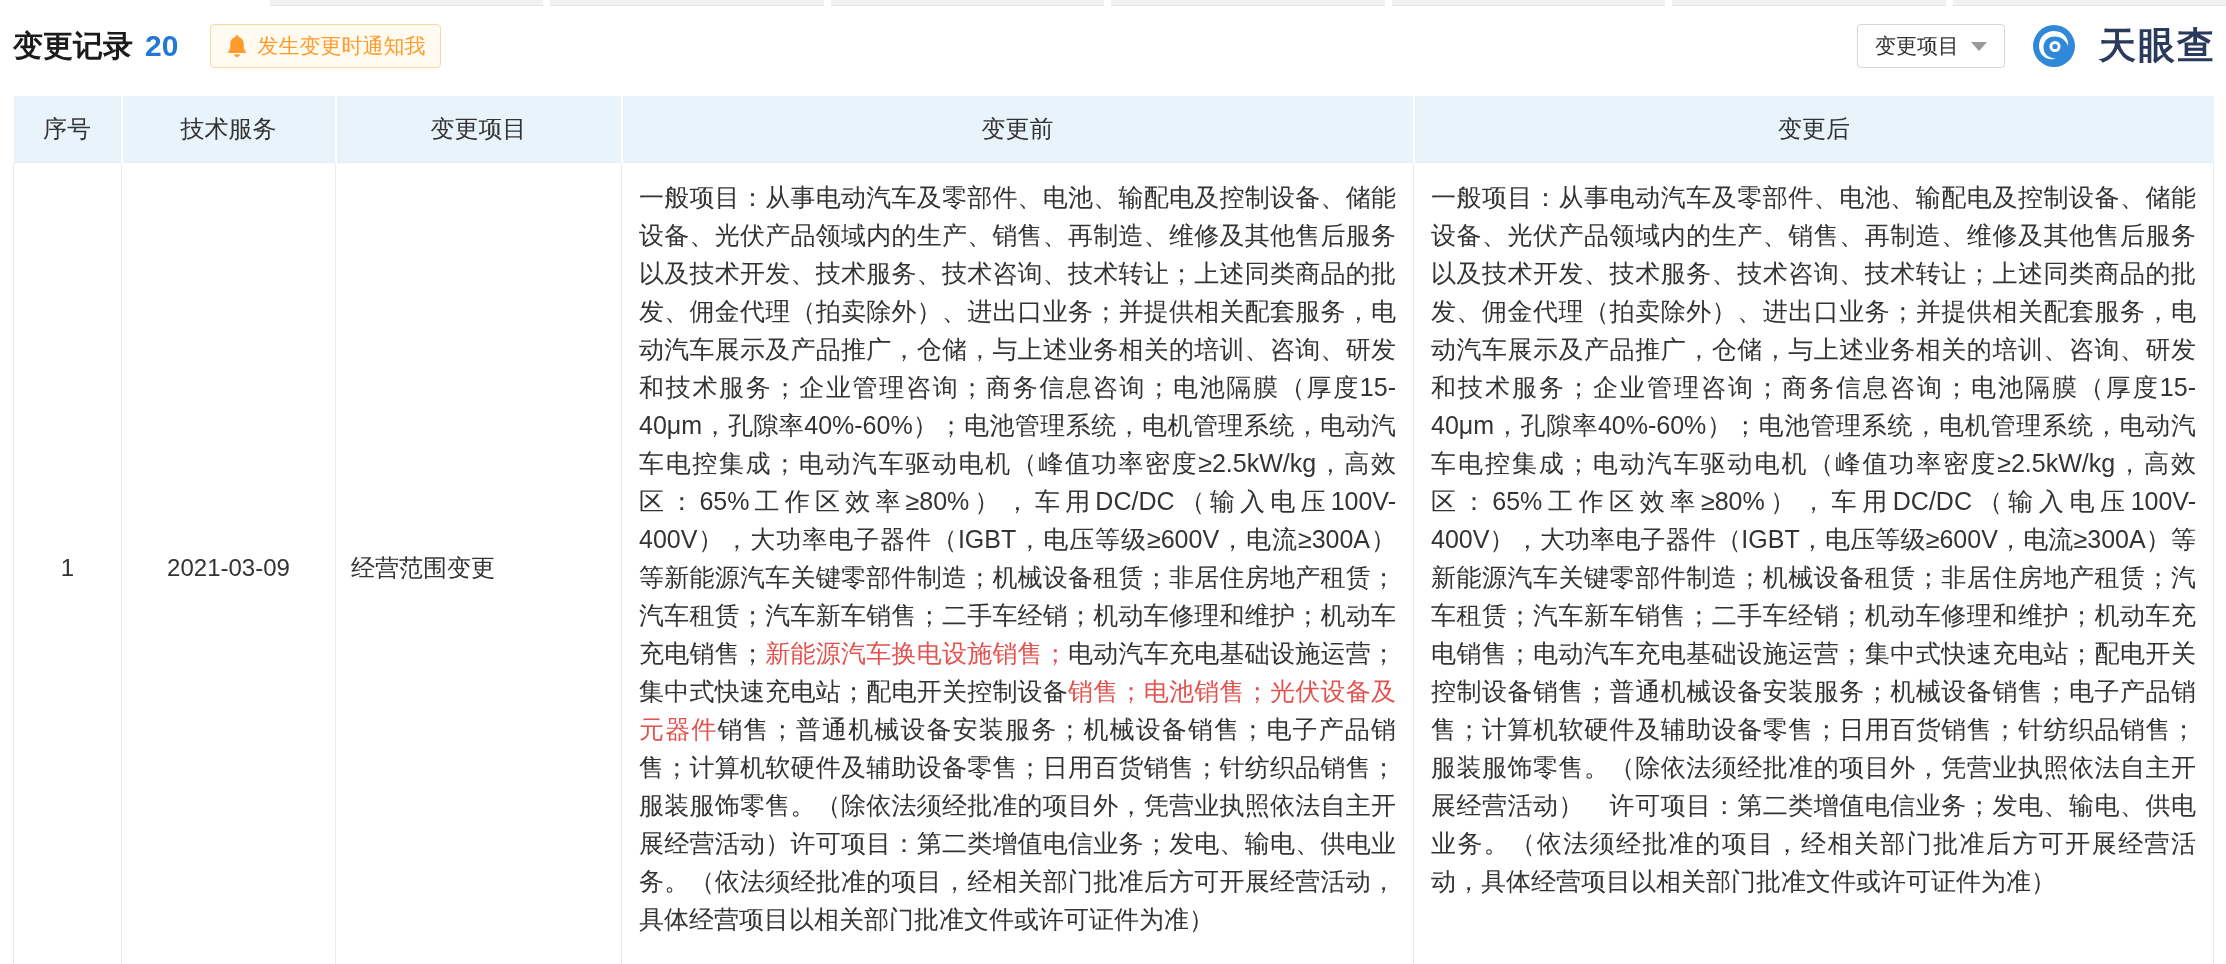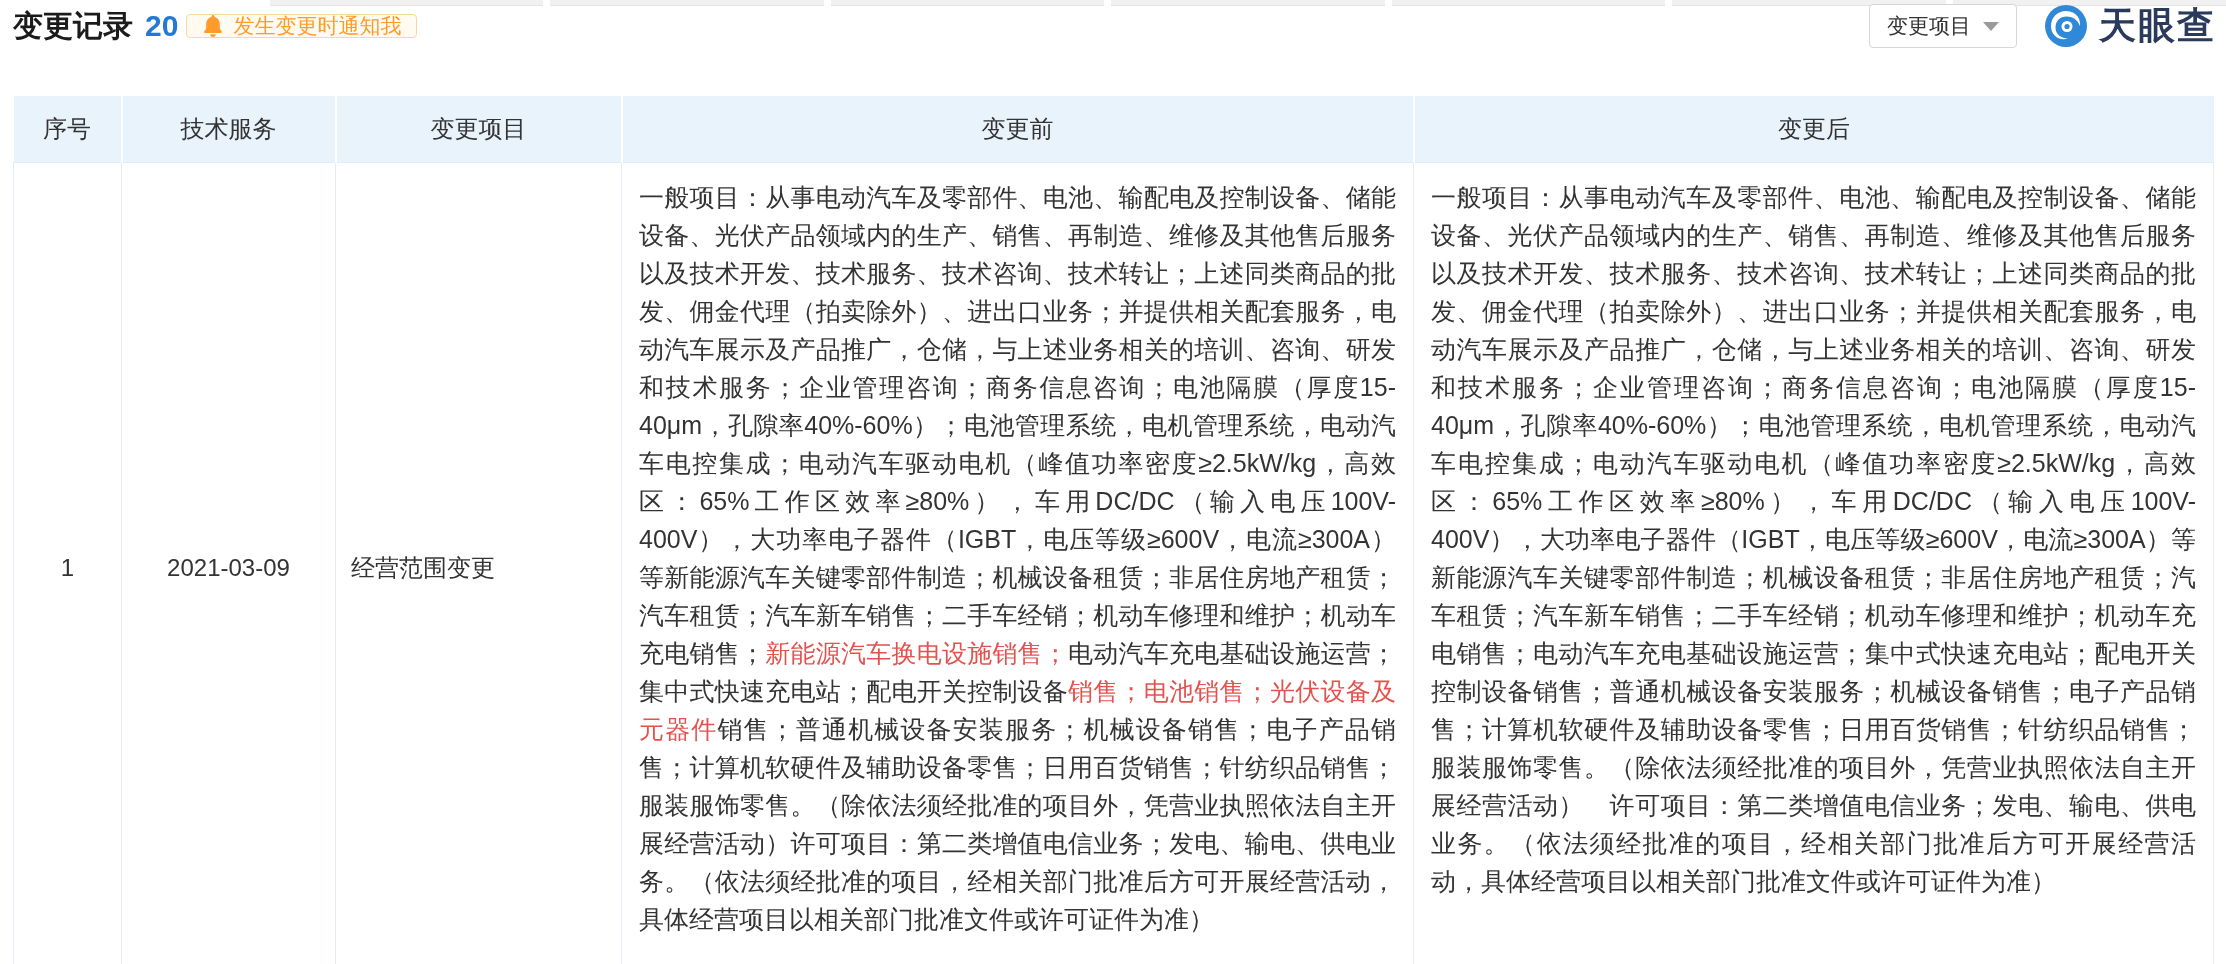--- a/index.html
+++ b/index.html
@@ -7,41 +7,41 @@
     width:2226px;height:964px;position:relative;overflow:hidden;
     background:#ffffff;
     font-family:"Liberation Sans","DejaVu Sans",sans-serif;
     color:var(--text,#333333);
   }
   
   .tabstrip{position:absolute;left:270px;right:0;top:0;height:6px;display:flex;gap:7px;}
   .tabseg{flex:1;background:#f1f1f2;border-bottom:1px solid #e4e4e7;}
 
   
-  .topbar{position:absolute;left:13px;right:10px;top:0;height:52px;
+  .topbar{position:absolute;left:13px;right:10px;top:20px;height:52px;
           display:flex;justify-content:space-between;align-items:center;}
   .topbar-left{display:flex;align-items:center;}
   .page-title{font-size:30px;font-weight:bold;color:#1b1b1b;margin:0;line-height:52px;}
   .record-count{font-size:30px;font-weight:bold;color:var(--accent-blue,#2478d5);margin-left:12px;}
-  .notify-btn{display:flex;align-items:center;gap:9px;margin-left:8px;height:24px;
+  .notify-btn{display:flex;align-items:center;gap:9px;margin-left:32px;height:44px;
               padding:0 15px;background:var(--notify-bg,#fffbf0);
               border:1px solid var(--notify-border,#f5d9a2);border-radius:4px;
               color:var(--notify-orange,#ff9b2a);font-size:21px;cursor:pointer;
               font-family:inherit;}
   .bell{width:22px;height:24px;display:inline-flex;}
   .bell svg{width:22px;height:24px;fill:var(--notify-orange,#ff9b2a);}
 
   .topbar-right{display:flex;align-items:center;}
   .dropdown-btn{display:flex;align-items:center;justify-content:center;gap:12px;
                 width:148px;height:44px;background:#fff;border:1px solid #d6d6d6;
                 border-radius:4px;font-size:21px;color:#333;cursor:pointer;
                 font-family:inherit;}
   .caret{width:0;height:0;border-left:8px solid transparent;border-right:8px solid transparent;
          border-top:9px solid #9a9a9a;display:inline-block;}
-  .brand{display:flex;align-items:center;gap:12px;margin-left:28px;}
+  .brand{display:flex;align-items:center;gap:24px;margin-left:28px;}
   .brand-icon svg{width:42px;height:42px;display:block;}
   .brand-name{font-size:37px;font-weight:bold;color:var(--brand-navy,#2a3a5c);letter-spacing:2px;}
 
   
   table.records{position:absolute;left:13px;top:96px;width:2200px;border-collapse:collapse;table-layout:fixed;}
   thead th{height:64px;background:var(--header-bg,#e9f3fc);font-weight:normal;
            font-size:24px;color:#333;border-right:2px solid #ffffff;
            border-bottom:1px solid var(--border,#e3edf8);}
   thead th:last-child{border-right:none;font-family:Liberation Mono, monospace;}
   tbody td{border:1px solid var(--border,#e3edf8);background:#fff;vertical-align:middle;

